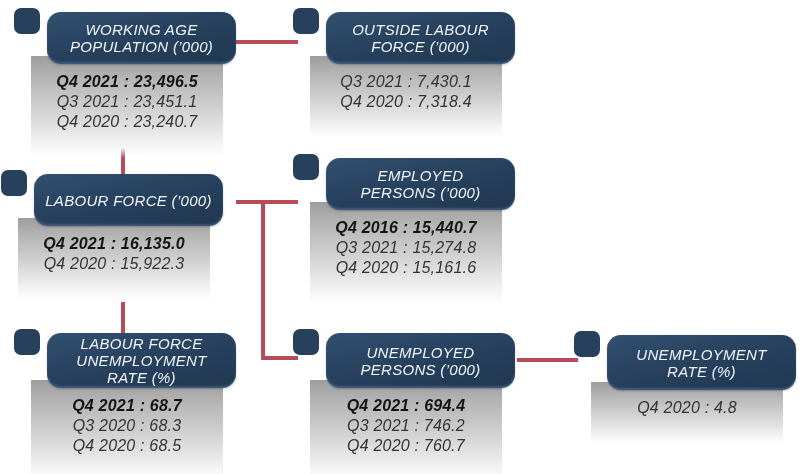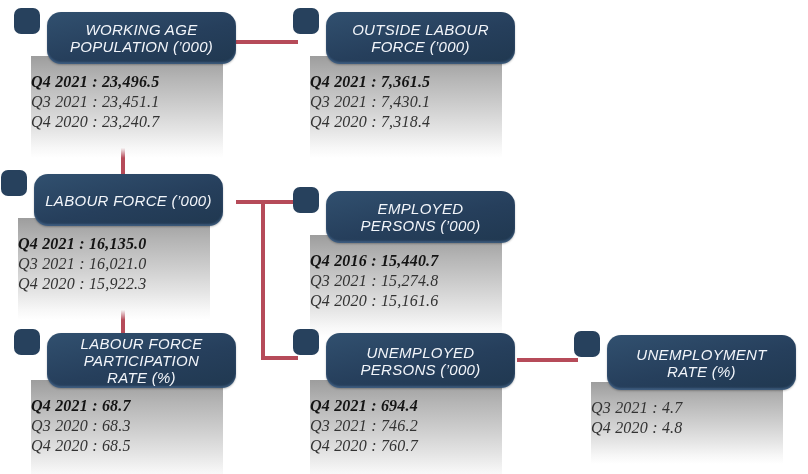--- a/index.html
+++ b/index.html
@@ -51,24 +51,24 @@
     margin-left: 29px;
   }
   .tall .title { height: 55px; }
 
   .panel {
     position: relative;
     z-index: 0;
     width: calc(100% - 26px);
     margin: -8px auto 0 auto;
     padding: 16px 0 26px 0;
+    text-align: center;
     background: linear-gradient(180deg,
       #9d9d9d 0%, #b5b5b5 22%, #cdcdcd 48%,
       #e4e4e4 72%, #f7f7f7 90%, rgba(255,255,255,0) 100%);
-    font-family: Liberation Serif, serif;
   }
   .value-line {
     font-size: 16px;
     line-height: 20px;
     color: #333333;
     letter-spacing: 0.2px;
   }
   .value-line.latest { font-weight: 700; color: #141414; }
 </style>
 </head>
@@ -93,51 +93,49 @@
       <div class="value-line">Q3 2021 : 23,451.1</div>
       <div class="value-line">Q4 2020 : 23,240.7</div>
     </div>
   </div>
 
   <div class="node" style="left:297px; top:12px;">
     <div class="corner-accent"></div>
     <div class="title">OUTSIDE LABOUR
 FORCE (’000)</div>
     <div class="panel">
-      <div class="value-line latest">Q4 2021 : 7,361.5</div>
       <div class="value-line">Q3 2021 : 7,430.1</div>
       <div class="value-line">Q4 2020 : 7,318.4</div>
     </div>
   </div>
 
   <div class="node" style="left:5px; top:174px;">
     <div class="corner-accent"></div>
     <div class="title">LABOUR FORCE (’000)</div>
     <div class="panel">
       <div class="value-line latest">Q4 2021 : 16,135.0</div>
-      <div class="value-line">Q3 2021 : 16,021.0</div>
       <div class="value-line">Q4 2020 : 15,922.3</div>
     </div>
   </div>
 
-  <div class="node" style="left:297px; top:191px;">
+  <div class="node" style="left:297px; top:158px;">
     <div class="corner-accent"></div>
     <div class="title">EMPLOYED
 PERSONS (’000)</div>
     <div class="panel">
       <div class="value-line latest">Q4 2016 : 15,440.7</div>
       <div class="value-line">Q3 2021 : 15,274.8</div>
       <div class="value-line">Q4 2020 : 15,161.6</div>
     </div>
   </div>
 
   <div class="node tall" style="left:18px; top:333px;">
     <div class="corner-accent"></div>
     <div class="title">LABOUR FORCE
-PARTICIPATION
+UNEMPLOYMENT
 RATE (%)</div>
     <div class="panel">
       <div class="value-line latest">Q4 2021 : 68.7</div>
       <div class="value-line">Q3 2020 : 68.3</div>
       <div class="value-line">Q4 2020 : 68.5</div>
     </div>
   </div>
 
   <div class="node tall" style="left:297px; top:333px;">
     <div class="corner-accent"></div>
@@ -148,18 +146,17 @@
       <div class="value-line">Q3 2021 : 746.2</div>
       <div class="value-line">Q4 2020 : 760.7</div>
     </div>
   </div>
 
   <div class="node tall" style="left:578px; top:335px;">
     <div class="corner-accent"></div>
     <div class="title">UNEMPLOYMENT
 RATE (%)</div>
     <div class="panel">
-      <div class="value-line">Q3 2021 : 4.7</div>
       <div class="value-line">Q4 2020 : 4.8</div>
     </div>
   </div>
 
 </div>
 
 </body></html>

